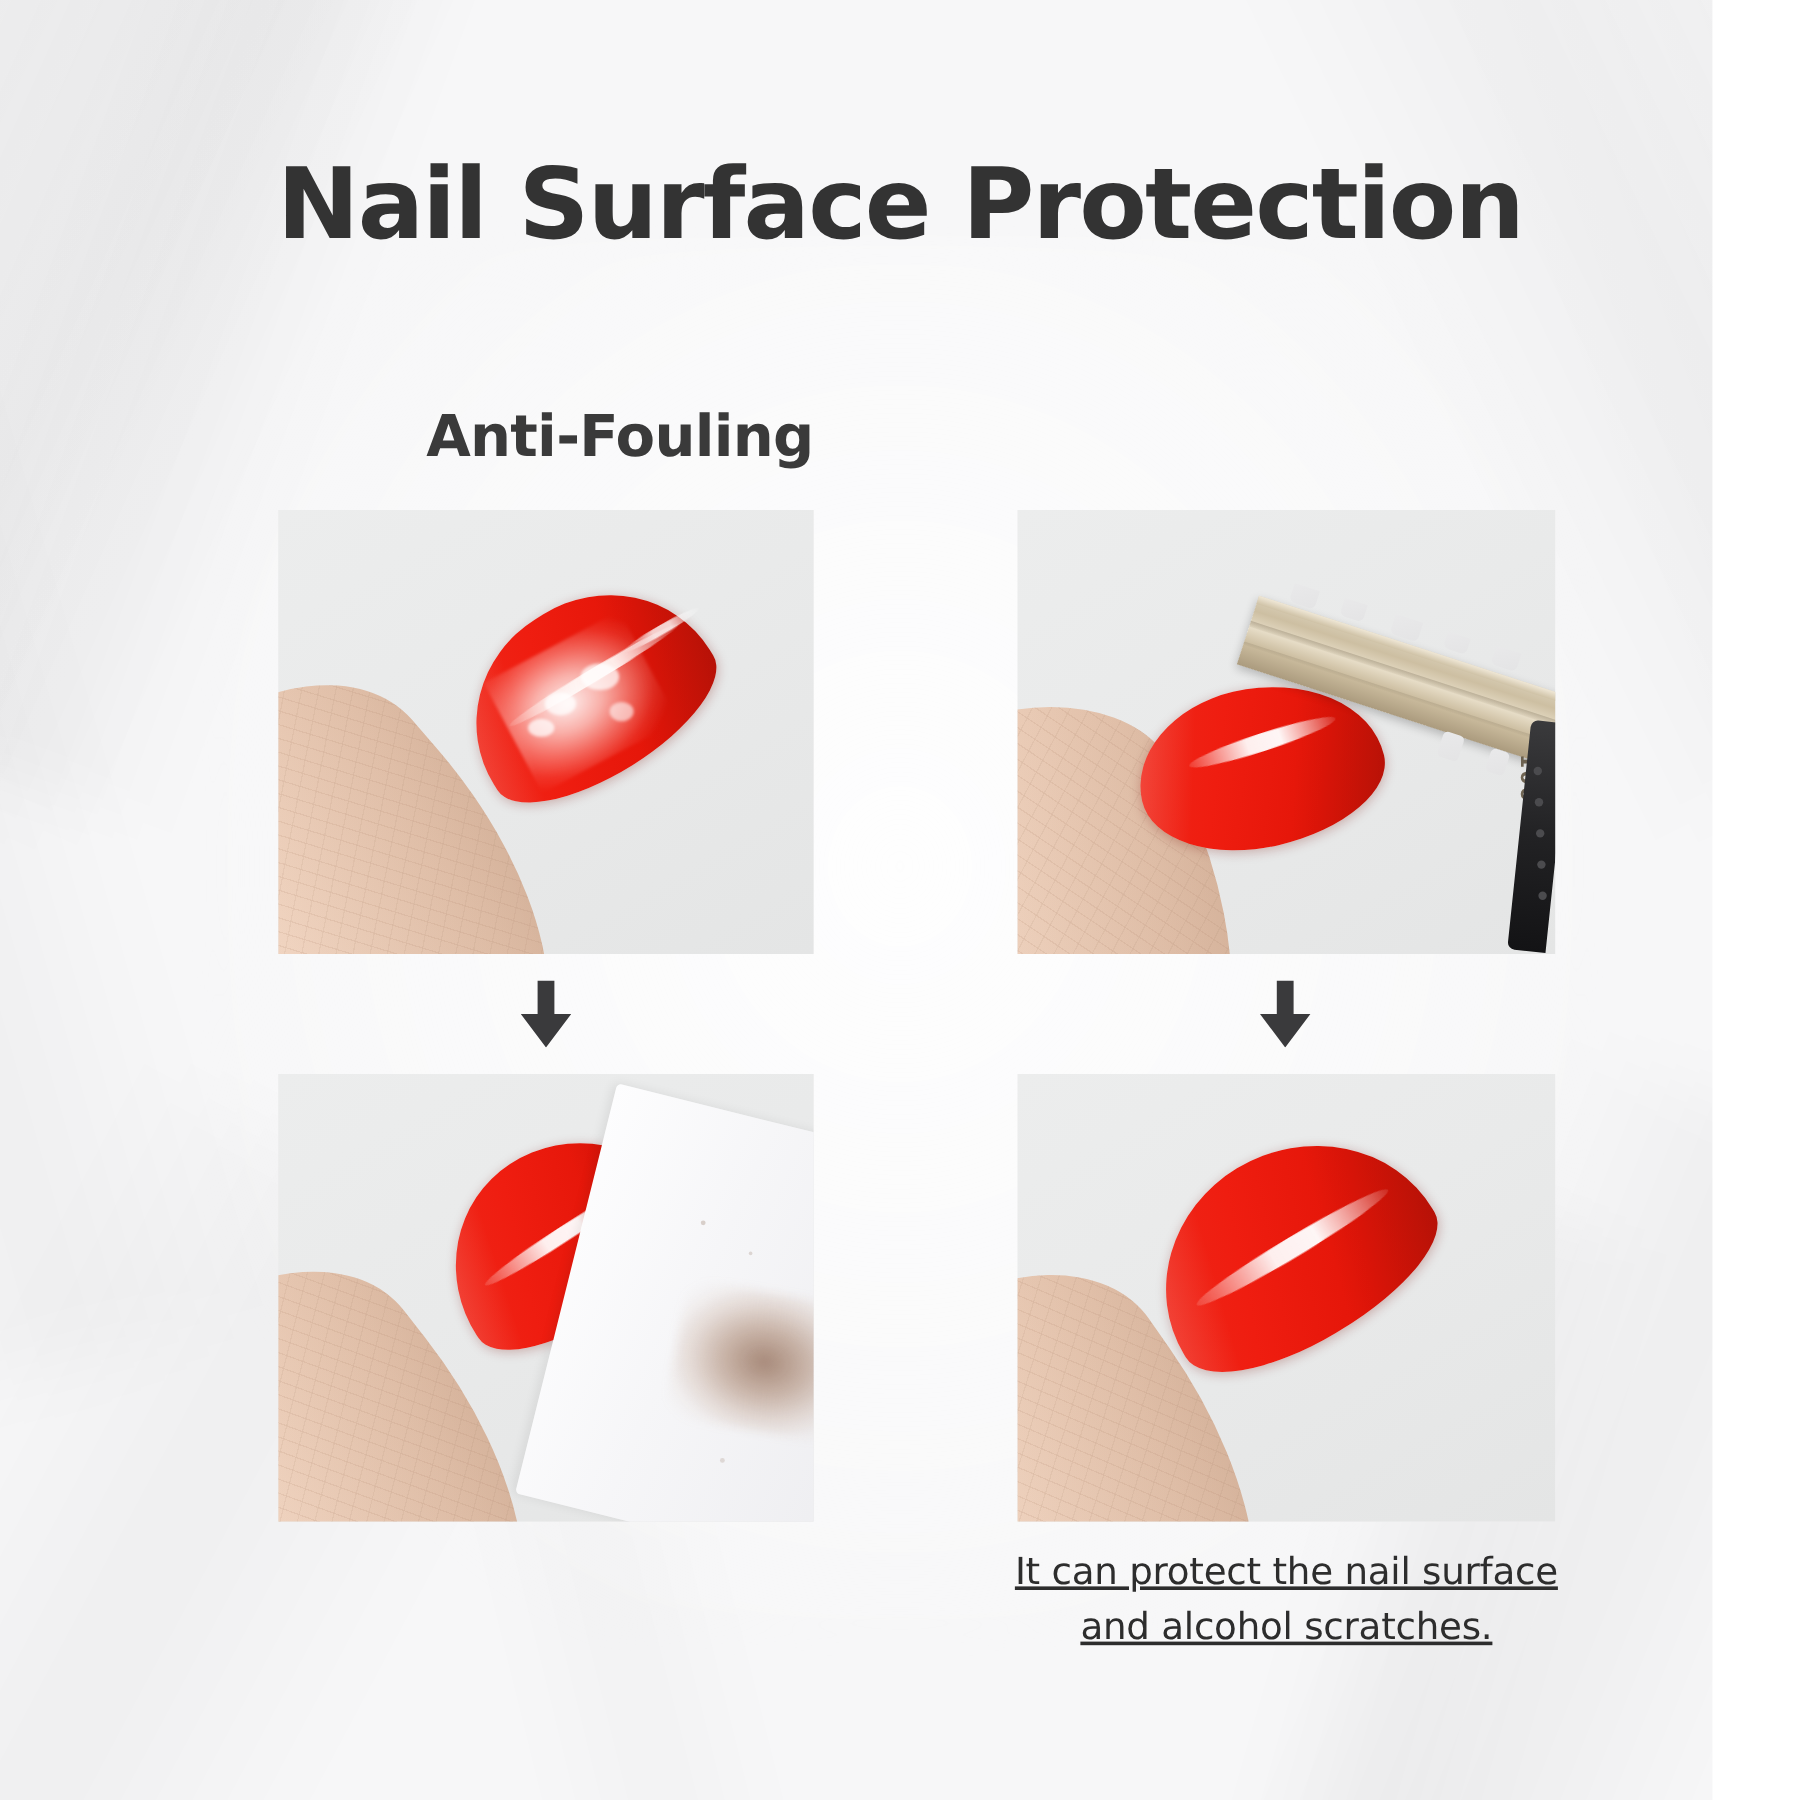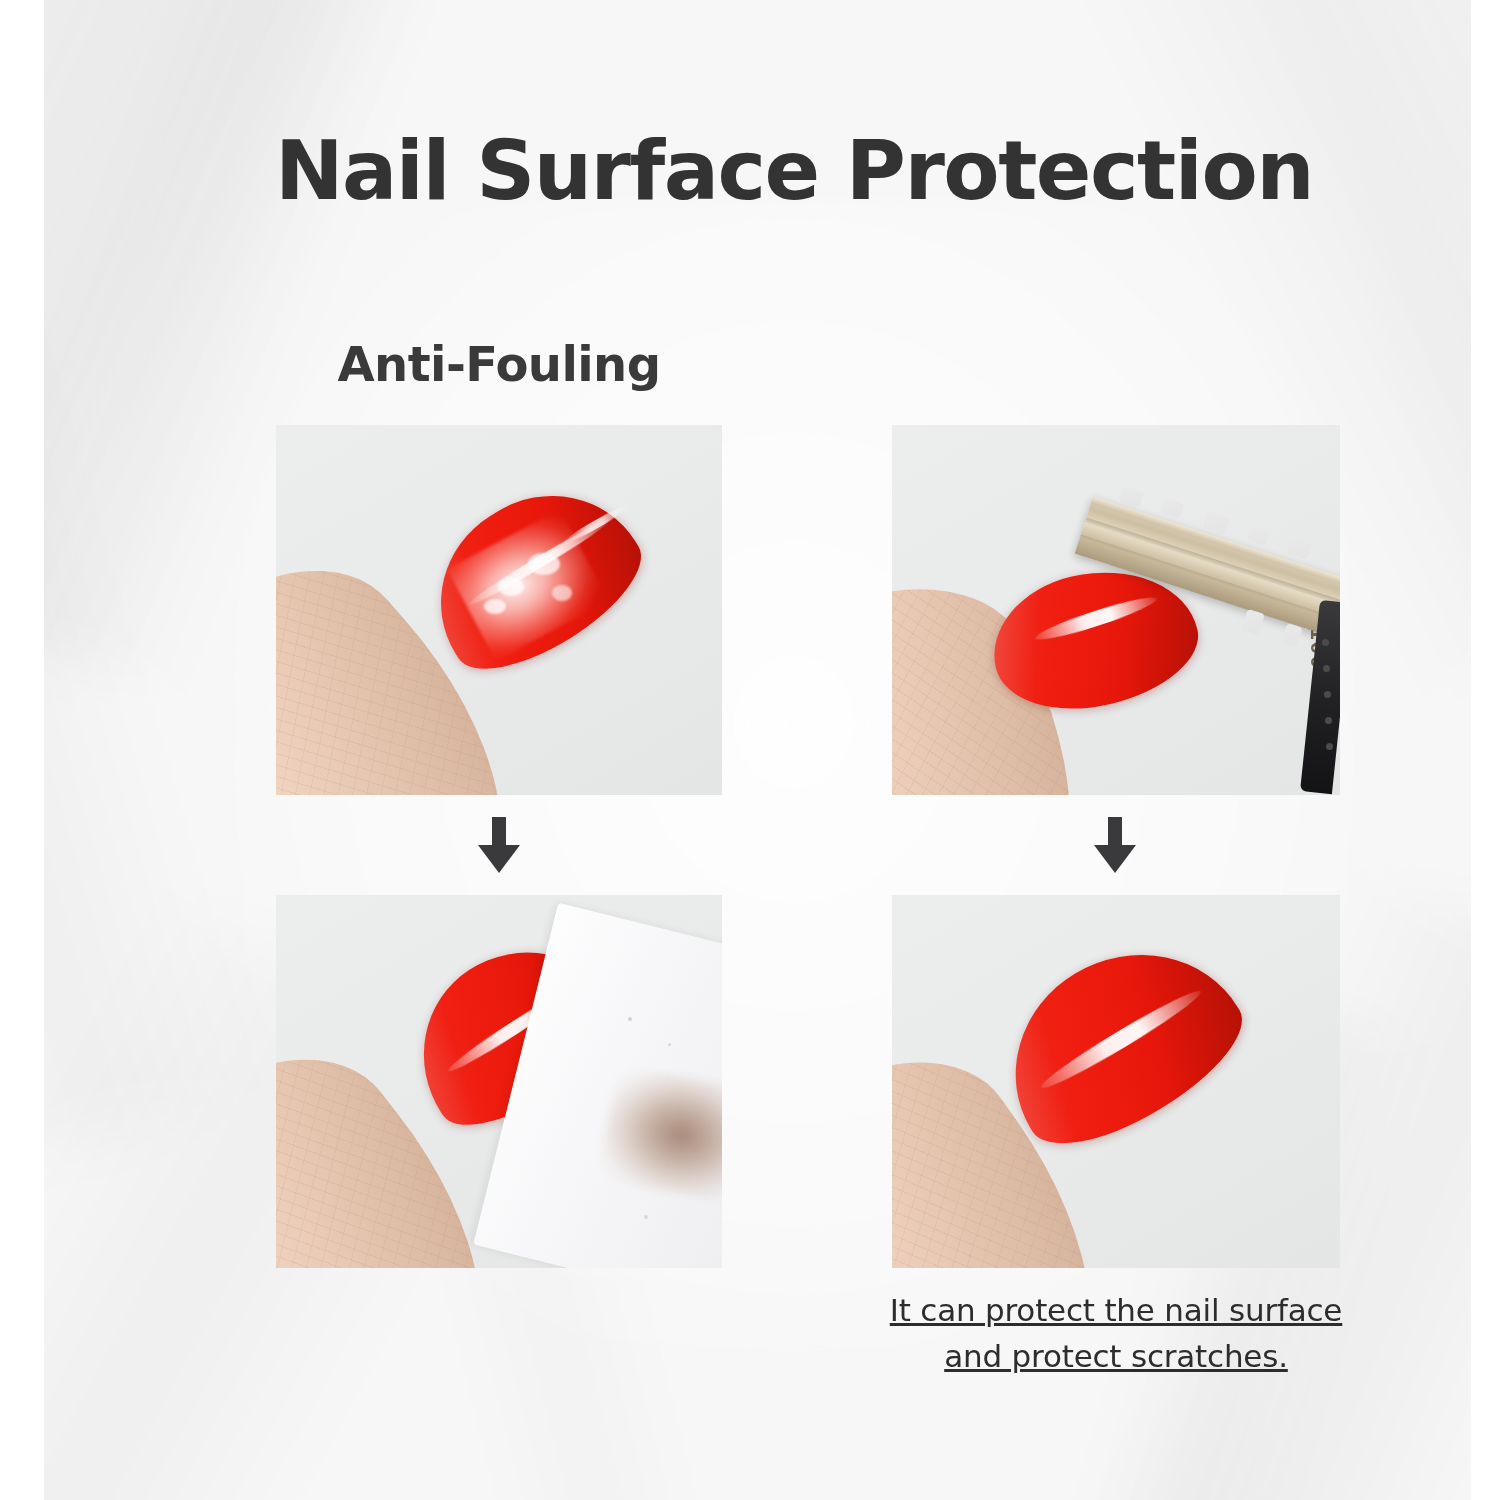--- a/index.html
+++ b/index.html
@@ -19,21 +19,20 @@
     position: relative;
     width: 1427px;
     height: 1500px;
     background:
       
       linear-gradient(115deg, rgba(0,0,0,0.030) 0%, rgba(0,0,0,0.0) 14%, rgba(0,0,0,0) 100%),
       linear-gradient(118deg, rgba(255,255,255,0) 0%, rgba(255,255,255,0) 6%, rgba(245,245,246,1) 10%, rgba(255,255,255,0) 16%),
       linear-gradient(250deg, rgba(0,0,0,0.022) 0%, rgba(0,0,0,0) 12%),
       #f7f7f8;
     overflow: hidden;
-    margin-left: 44px;
   }
   .fold {
     position: absolute;
     pointer-events: none;
   }
   
   .fold-a {
     top: -240px; left: -150px;
     width: 420px; height: 900px;
     background: linear-gradient(90deg, rgba(0,0,0,0.000) 0%, rgba(0,0,0,0.035) 48%, rgba(0,0,0,0.000) 100%);
@@ -113,21 +112,21 @@
     color: #333333;
     line-height: 1.05;
     white-space: nowrap;
   }
 
   
   .col-heading {
     position: absolute;
     top: 336px;
     width: 446px;
-    text-align: center;
+    text-align: right;
     font-family: "DejaVu Sans", sans-serif;
     font-size: 48px;
     font-weight: 600;
     letter-spacing: -0.6px;
     color: #3a3a3a;
     white-space: nowrap;
   }
   #heading-left  { left: 232px; }
   #heading-right { left: 848px; }
 
@@ -404,16 +403,16 @@
 
   <svg class="arrow" id="arrow-left" viewBox="0 0 46 56">
     <polygon points="16,0 30,0 30,28 44,28 23,56 2,28 16,28" fill="#3a3a3c"></polygon>
   </svg>
   <svg class="arrow" id="arrow-right" viewBox="0 0 46 56">
     <polygon points="16,0 30,0 30,28 44,28 23,56 2,28 16,28" fill="#3a3a3c"></polygon>
   </svg>
 
   <div class="caption" id="caption-right">
     <span class="line">It can protect the nail surface</span>
-    <span class="line">and protect scratches.</span>
+    <span class="line">and alcohol scratches.</span>
   </div>
 
 </div>
 
 </body></html>

